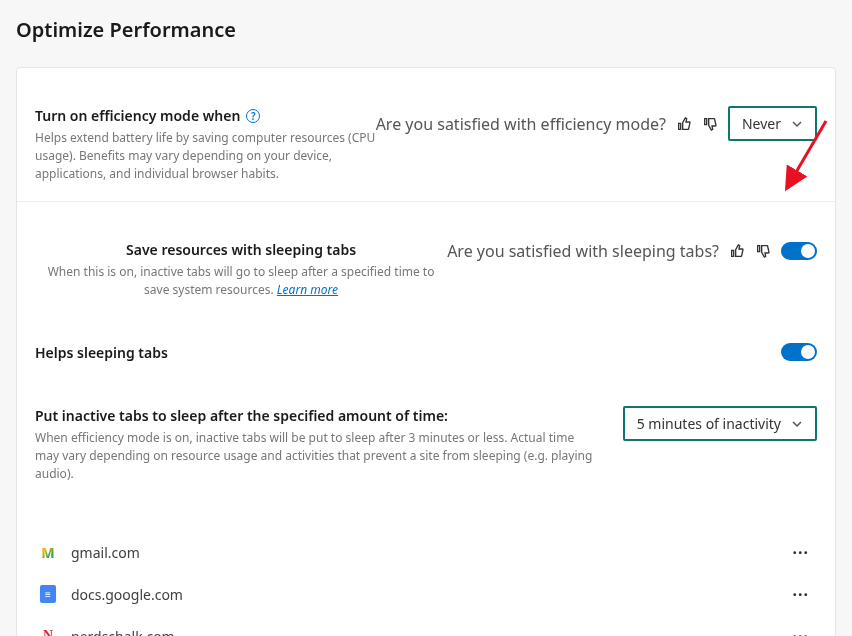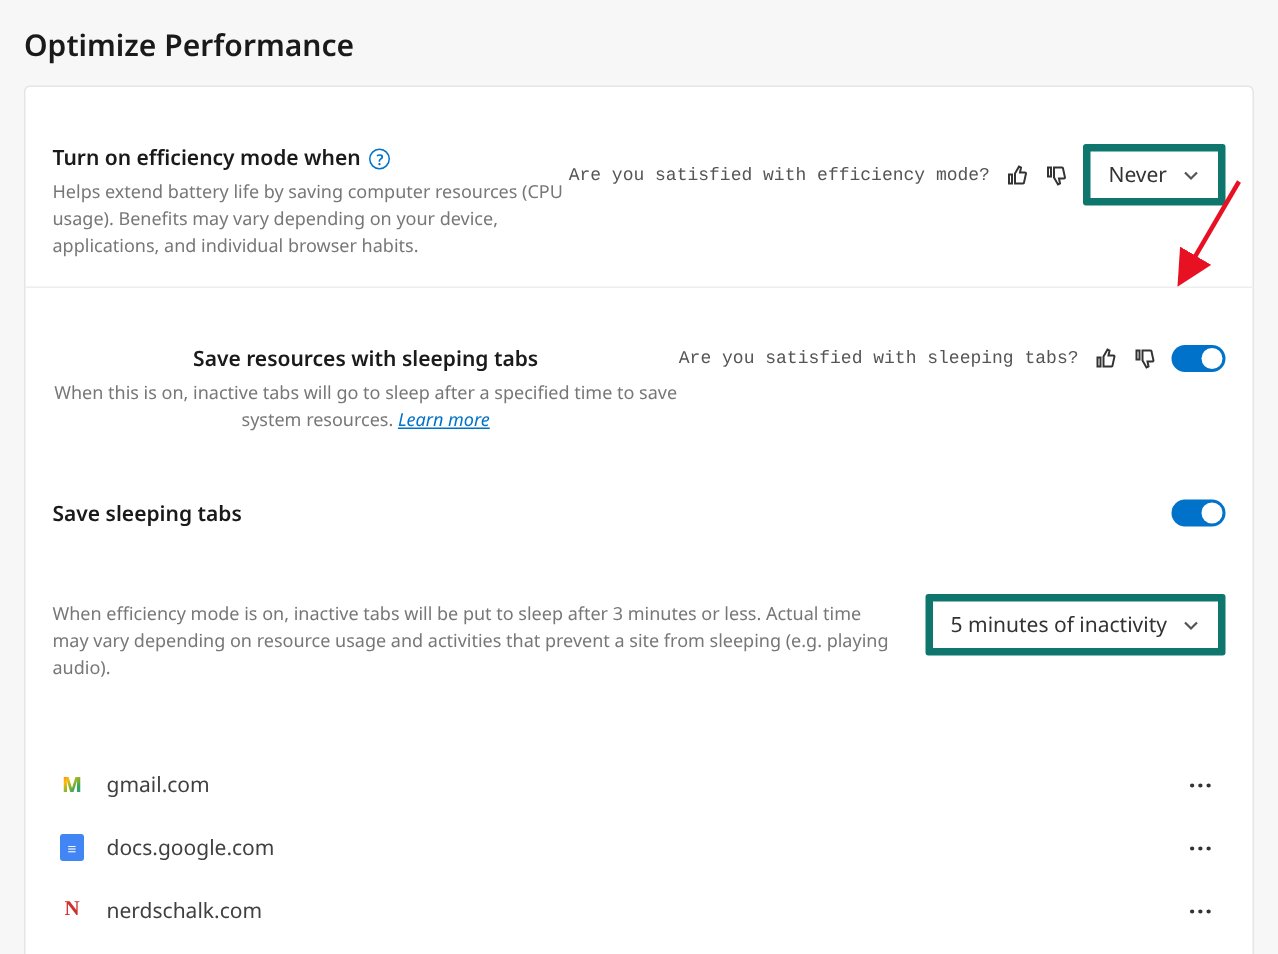--- a/index.html
+++ b/index.html
@@ -11,21 +11,21 @@
       font-family: "Segoe UI", -apple-system, system-ui, sans-serif;
       background: #f7f7f7;
       padding: 16px;
       width: 852px;
       font-size: 14px;
       color: #333;
     }
     .page-title {
       font-size: 20px;
       font-weight: 600;
-      margin-bottom: 14px;
+      margin-bottom: 24px;
       color: #1a1a1a;
     }
     .card {
       background: #fff;
       border: 1px solid #e5e5e5;
       border-radius: 4px;
     }
     .section {
       padding: 14px 18px 18px 18px;
       border-bottom: 1px solid #eee;
@@ -63,33 +63,32 @@
       margin-top: 4px;
       line-height: 1.5;
     }
     .learn-more {
       color: #0072c9;
       text-decoration: underline;
       cursor: pointer;
       font-style: italic;
     }
     .feedback-text {
-      font-size: 12px;
+      font-size: 16px;
       color: #555;
-      font-family: Liberation Mono, monospace;
     }
     .thumb-icon {
       width: 16px;
       height: 16px;
       cursor: pointer;
       stroke: #333;
       fill: none;
     }
     .dropdown {
-      border: 5px solid #0f766e;
+      border: 2px solid #0f766e;
       background: #fff;
       padding: 6px 12px;
       font-size: 14px;
       display: flex;
       align-items: center;
       gap: 10px;
       cursor: pointer;
       border-radius: 2px;
       min-width: 80px;
       justify-content: space-between;
@@ -240,31 +239,32 @@
               <path d="M7 11v9H4v-9h3zm3 9V10l4-7 2 1-1 5h5a1 1 0 0 1 1 1l-2 9a1 1 0 0 1-1 1H10z"></path>
             </svg>
           <div class="toggle"></div>
         </div>
       </div>
     </div>
 
     <div class="section tight" style="border-bottom:none;">
       <div class="section-row">
         <div class="section-left">
-          <div class="section-title">Save sleeping tabs</div>
+          <div class="section-title">Helps sleeping tabs</div>
         </div>
         <div class="section-right">
           <div class="toggle"></div>
         </div>
       </div>
     </div>
 
     <div class="section" style="border-bottom:none;">
       <div class="section-row">
         <div class="section-left">
+          <div class="section-title">Put inactive tabs to sleep after the specified amount of time:</div>
           <div class="section-desc">When efficiency mode is on, inactive tabs will be put to sleep after 3 minutes or less. Actual time may vary depending on resource usage and activities that prevent a site from sleeping (e.g. playing audio).</div>
         </div>
         <div class="section-right">
           <div class="dropdown wide">
             <span>5 minutes of inactivity</span>
             <svg class="chevron-down" viewBox="0 0 12 12" stroke-width="1.5">
                 <path d="M2 4l4 4 4-4"></path>
               </svg>
           </div>
         </div>

